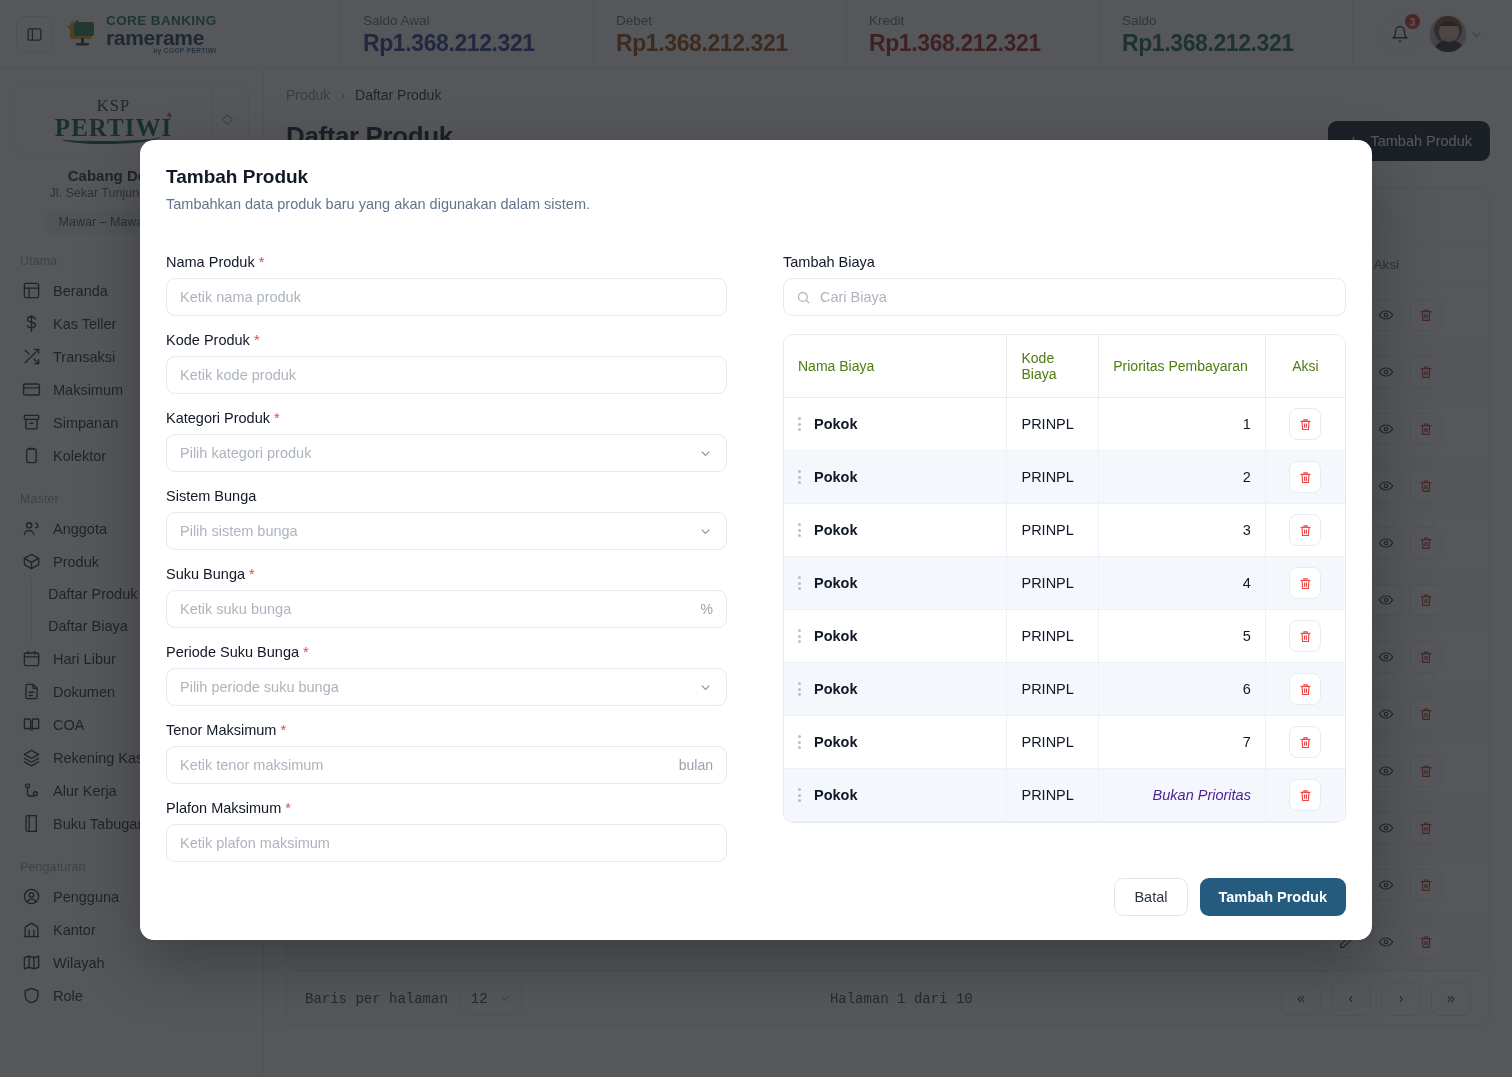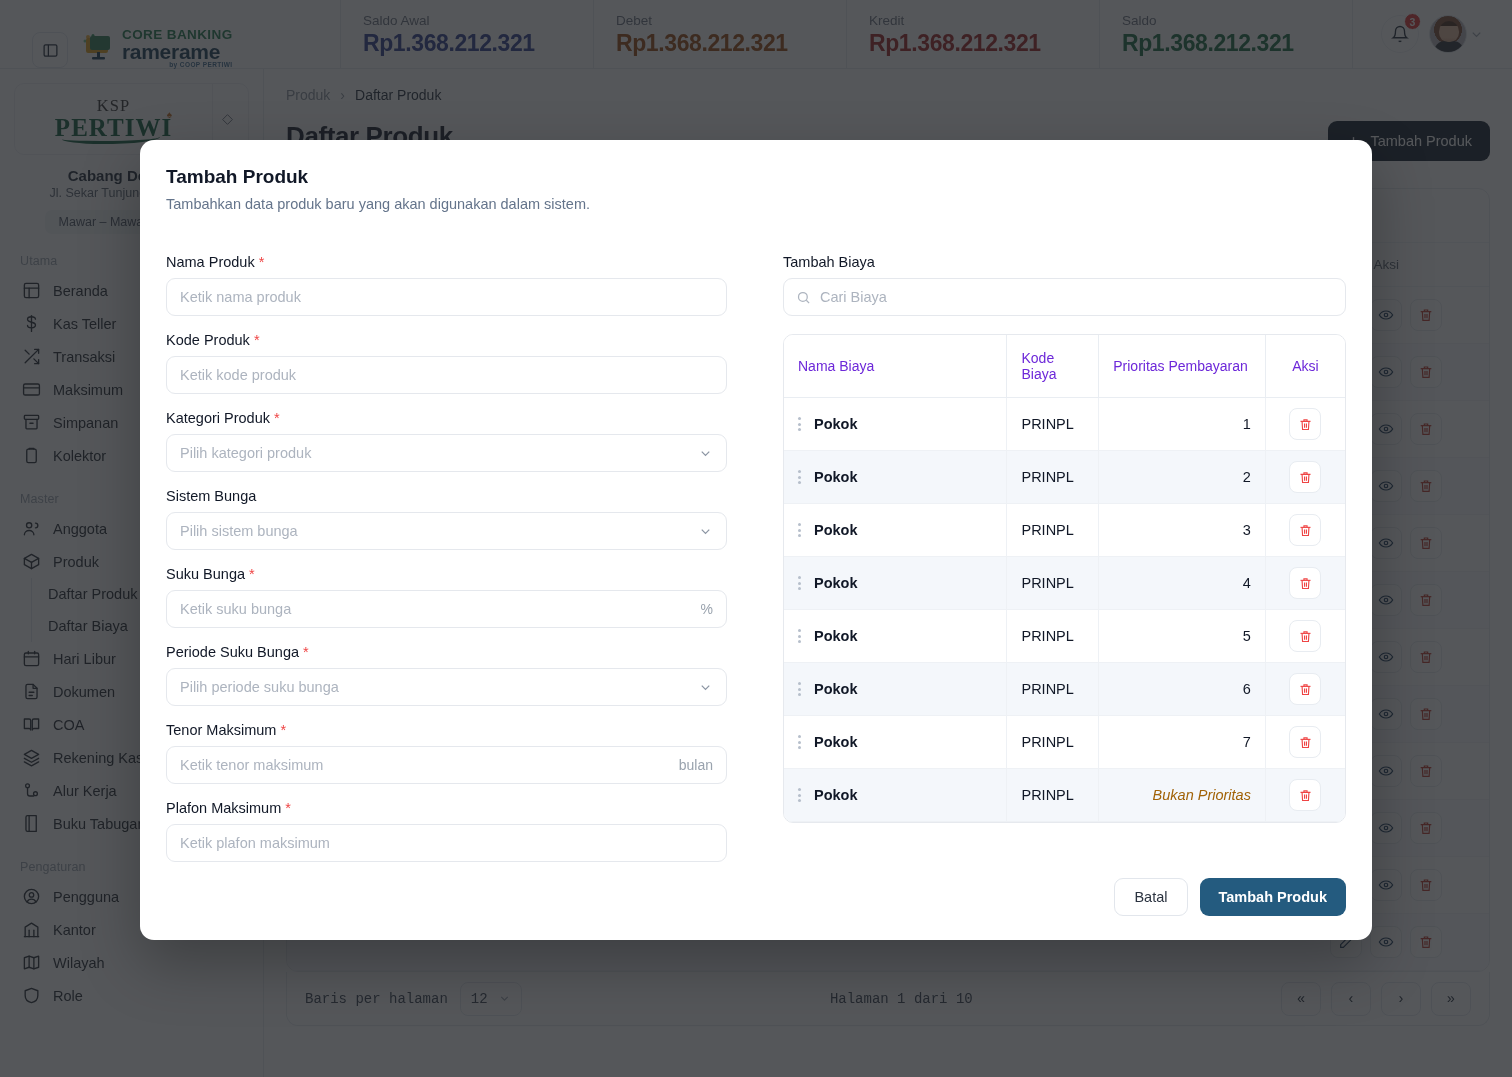--- a/index.html
+++ b/index.html
@@ -11,21 +11,21 @@
   }
   
   #app-shell { position: absolute; inset: 0; }
 
   
   .topbar {
     position: absolute; top: 0; left: 0; width: 1512px; height: 69px;
     background: #fff; border-bottom: 1px solid #e6e9ee;
     display: flex; align-items: stretch;
   }
-  .tb-left { width: 340px; display: flex; align-items: flex-end; gap: 12px; padding-left: 32px; }
+  .tb-left { width: 340px; display: flex; align-items: center; gap: 12px; padding-left: 16px; }
   .panel-toggle {
     width: 36px; height: 36px; border: 1px solid #e2e6ec; border-radius: 8px;
     display: flex; align-items: center; justify-content: center; background: #fff;
   }
   .brand { display: flex; align-items: center; gap: 6px; }
   .brand-mark { width: 36px; height: 30px; position: relative; flex: none; }
   .brand-txt { line-height: 1; }
   .brand-top { font-size: 13.5px; font-weight: 700; color: #1f7a4d; letter-spacing: .4px; }
   .brand-mid { font-size: 21px; font-weight: 800; color: #173a56; letter-spacing: -.3px; margin-top: -1px;}
   .brand-sub { font-size: 6.5px; font-weight: 700; color: #3d6a8f; letter-spacing: .4px; text-align: right; }
@@ -176,36 +176,36 @@
   .f-label-r { font-size: 14.5px; color: #111827; margin-bottom: 8px; }
   .search {
     height: 38px; border: 1px solid #e5e8ed; border-radius: 9px; display: flex;
     align-items: center; gap: 9px; padding: 0 12px; font-size: 14.5px; color: #adb4bf;
   }
   .biaya-wrap {
     margin-top: 18px; border: 1px solid #e6e9ee; border-radius: 10px; overflow: hidden;
   }
   table.biaya { width: 100%; border-collapse: collapse; }
   table.biaya th {
-    font-size: 14px; font-weight: 400; color: #6d28d9; text-align: left;
+    font-size: 14px; font-weight: 400; color: #4d7c0f; text-align: left;
     padding: 15px 14px; border-bottom: 1px solid #e9edf2; border-right: 1px solid #e9edf2;
     background: #fff;
   }
   table.biaya th:last-child { border-right: none; text-align: center; }
   table.biaya td {
     padding: 0 14px; height: 53px; border-bottom: 1px solid #eef1f5;
     border-right: 1px solid #eef1f5; font-size: 14.5px; color: #111827;
   }
   table.biaya td:last-child { border-right: none; }
   table.biaya tr.alt td { background: #f4f7fb; }
   .c-name { display: flex; align-items: center; gap: 13px; font-weight: 700; }
   .grip { display: flex; flex-direction: column; gap: 2.5px; }
   .grip i { width: 3px; height: 3px; border-radius: 50%; background: #b6bfcb; display: block; }
   .c-prio { text-align: right; }
-  .nonprio { font-style: italic; color: #a16207; }
+  .nonprio { font-style: italic; color: #4c1d95; }
   .c-act { text-align: center; }
   .del-btn {
     width: 32px; height: 32px; border: 1px solid #e8ecf1; border-radius: 8px; background: #fff;
     display: inline-flex; align-items: center; justify-content: center;
   }
   .m-footer {
     position: absolute; right: 26px; bottom: 24px; display: flex; gap: 12px; align-items: center;
   }
   .btn-ghost {
     height: 38px; padding: 0 19px; border: 1px solid #e2e6ec; border-radius: 9px;

